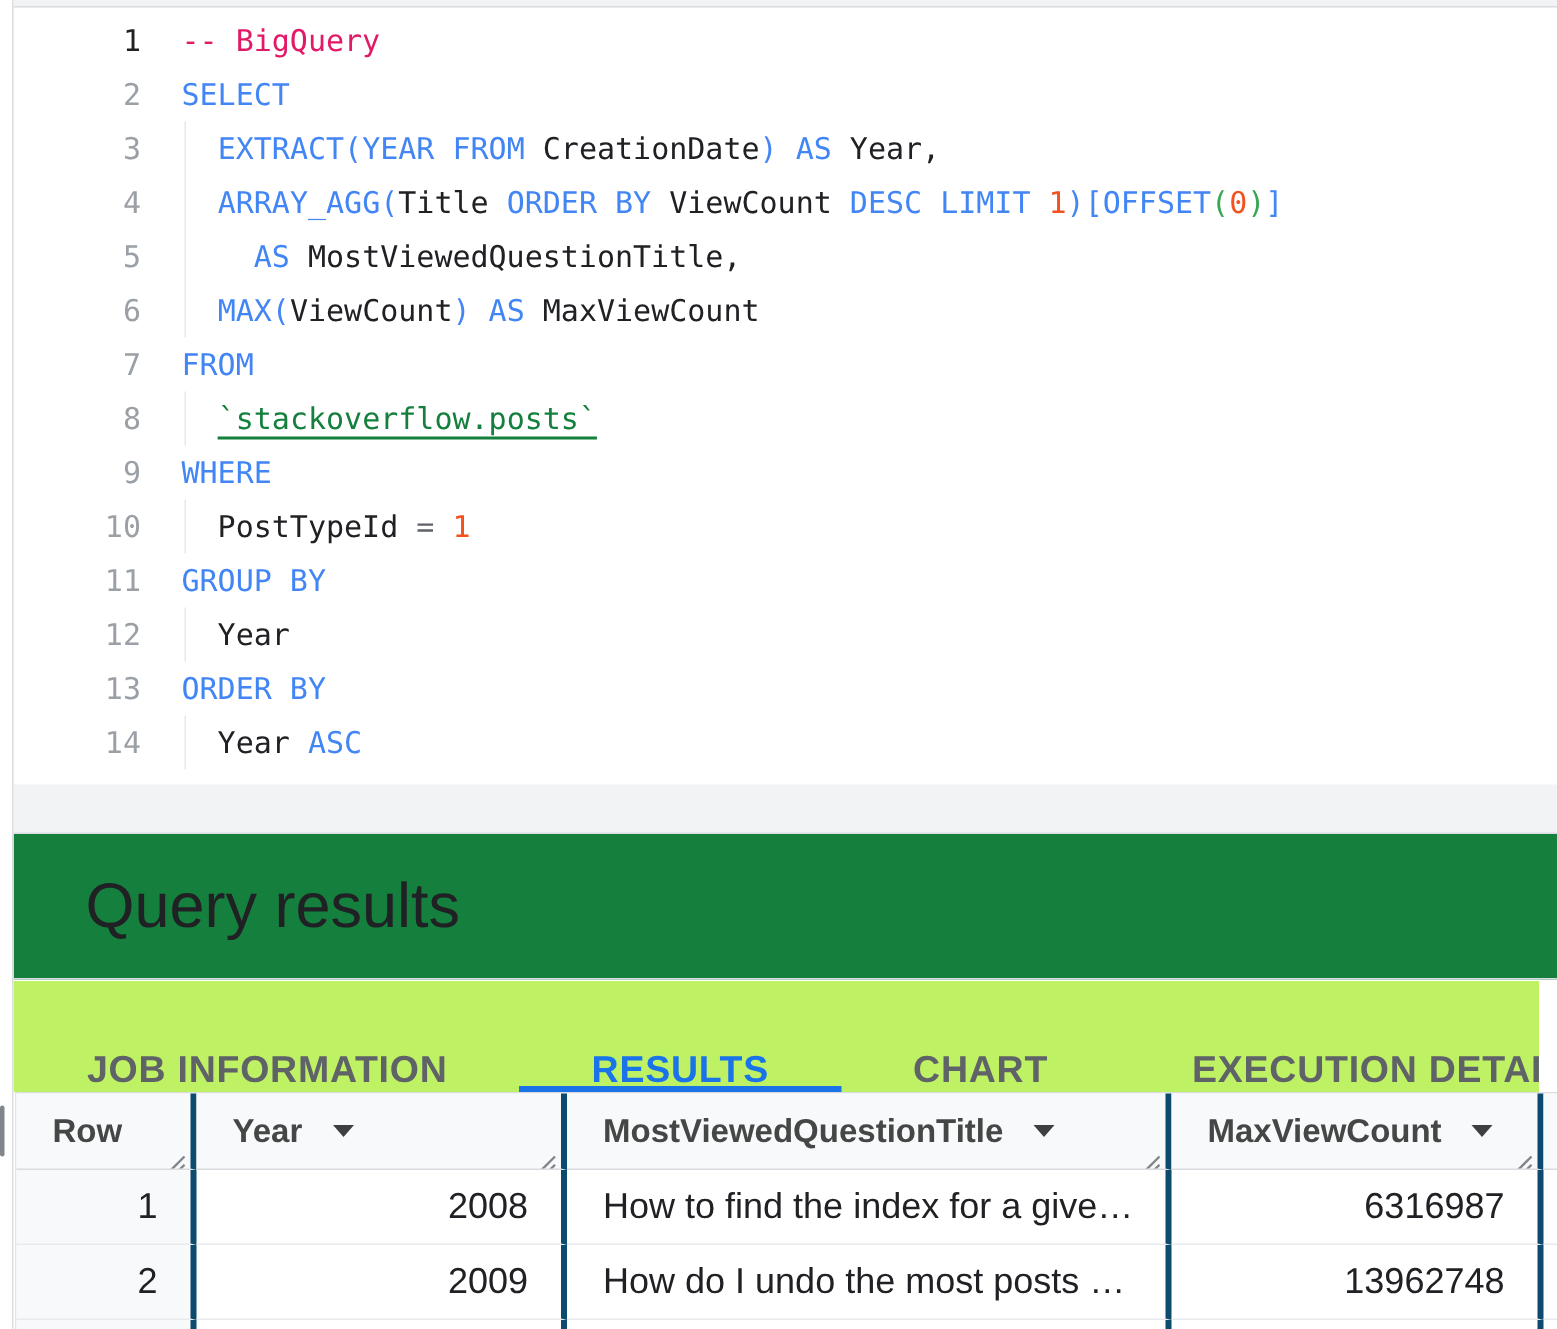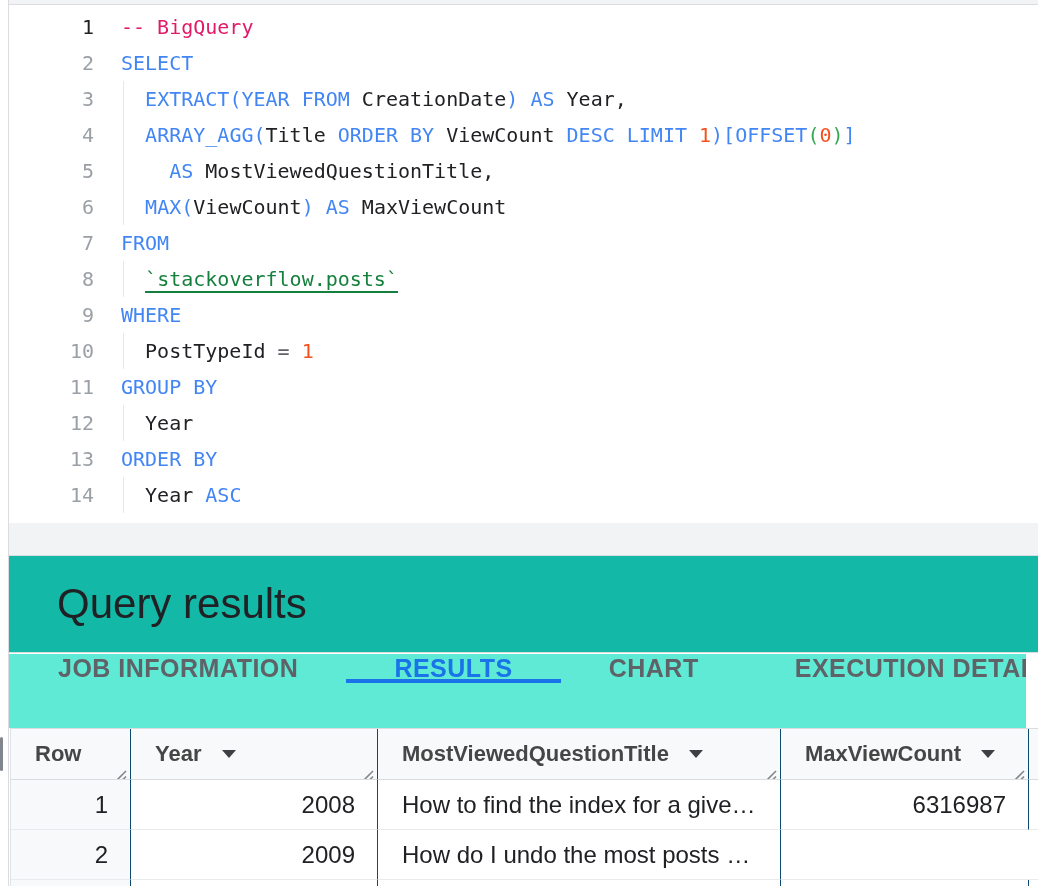--- a/index.html
+++ b/index.html
@@ -60,33 +60,33 @@
 
   
   .gap-band {
     position: absolute; left: 9px; right: 0; top: 523px; height: 33px;
     background: #f1f3f4; border-bottom: 1px solid #dadce0;
   }
 
   
   .results-header {
     position: absolute; left: 9px; right: 0; top: 556px; height: 97px;
-    background: #14b8a6; border-bottom: 1px solid #dadce0;
+    background: #15803d; border-bottom: 1px solid #dadce0;
     display: flex; align-items: center;
   }
   .results-header h1 {
     font-size: 42px; font-weight: 400; color: #202124;
     padding-left: 48px; letter-spacing: 0;
   }
 
   
   .tabbar {
     position: absolute; left: 9px; right: 12px; top: 654px; height: 74px;
-    display: flex; align-items: flex-start; padding-left: 1px;
-    background: #5eead4; overflow: hidden; white-space: nowrap;
+    display: flex; align-items: flex-end; padding-left: 1px;
+    background: #bef264; overflow: hidden; white-space: nowrap;
   }
   .tab {
     position: relative; display: flex; align-items: center;
     padding: 0 48px; cursor: pointer;
     font-size: 25px; font-weight: bold; letter-spacing: 0.5px;
     color: #5f6368;
   }
   .tab.active { color: #1a73e8; }
   .tab.active::after {
     content: ""; position: absolute; left: 0; right: 0; bottom: 0; height: 4px;
@@ -96,21 +96,21 @@
   
   .rtable {
     position: absolute; left: 10px; right: 0; top: 728px; bottom: -50px;
     border-left: 1px solid #e0e3e7; border-top: 1px solid #dadce0;
     background: #fff;
   }
   .trow { display: flex; height: 50px; }
   .trow.thead { height: 51px; }
   .cell {
     position: relative; display: flex; align-items: center;
-    border-right: 1px solid #0c4a6e; border-bottom: 1px solid #e8eaed;
+    border-right: 4px solid #0c4a6e; border-bottom: 1px solid #e8eaed;
     font-size: 24px; color: #202124; overflow: hidden;
   }
   .thead .cell {
     background: #f8f9fa; border-bottom: 1px solid #dadce0;
     font-size: 22px; font-weight: bold; color: #444746;
   }
   .cell.c0 { width: 120px; flex: 0 0 120px; justify-content: flex-end; padding-right: 22px; background: #f8f9fa; }
   .cell.c1 { width: 247px; flex: 0 0 247px; justify-content: flex-end; padding-right: 22px; }
   .cell.c2 { width: 403px; flex: 0 0 403px; justify-content: flex-start; padding-left: 24px; text-align: center; }
   .cell.c3 { width: 248px; flex: 0 0 248px; justify-content: flex-end; padding-right: 22px; }
@@ -229,20 +229,23 @@
     <div class="trow">
       <div class="cell c0">
         <span>2</span>
       </div>
       <div class="cell c1">
         <span>2009</span>
       </div>
       <div class="cell c2">
         <span>How do I undo the most posts …</span>
       </div>
+      <div class="cell c3">
+        <span>13962748</span>
+      </div>
       <div class="cell cstub"></div>
     </div>
     <div class="trow partial">
       <div class="cell c0"></div>
       <div class="cell c1"></div>
       <div class="cell c2"></div>
       <div class="cell c3"></div>
       <div class="cell cstub"></div>
     </div>
   </div>

